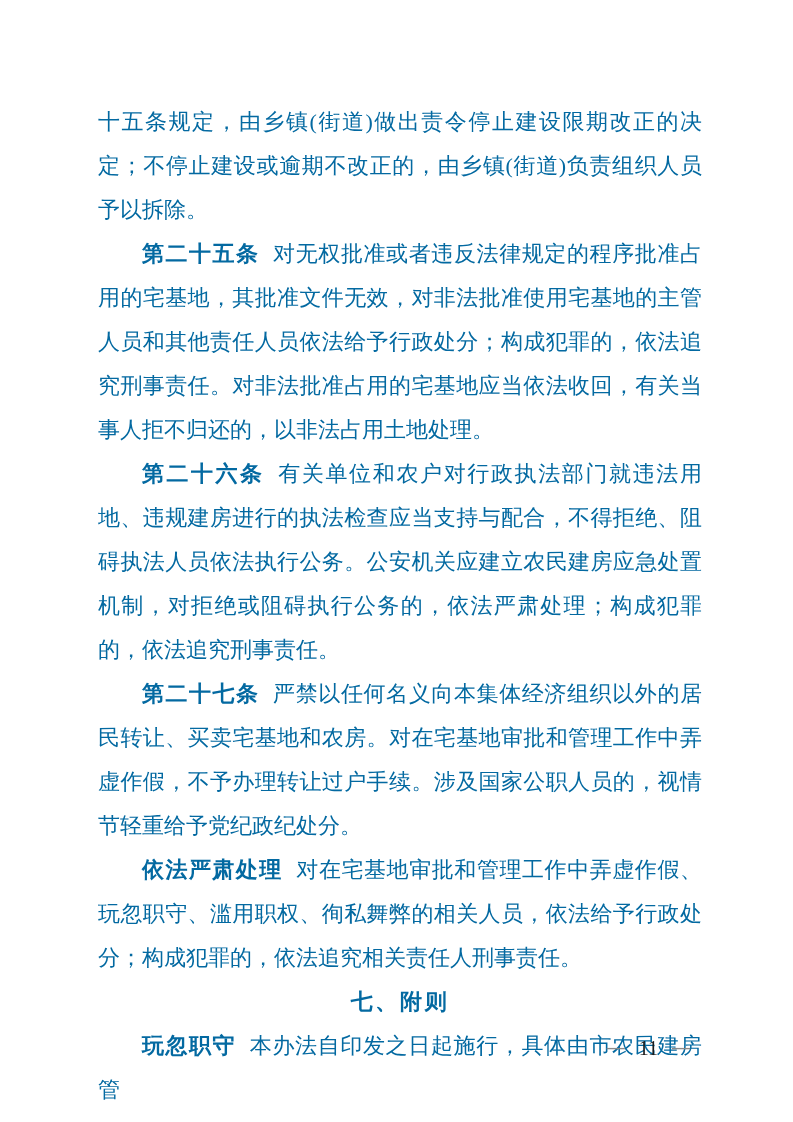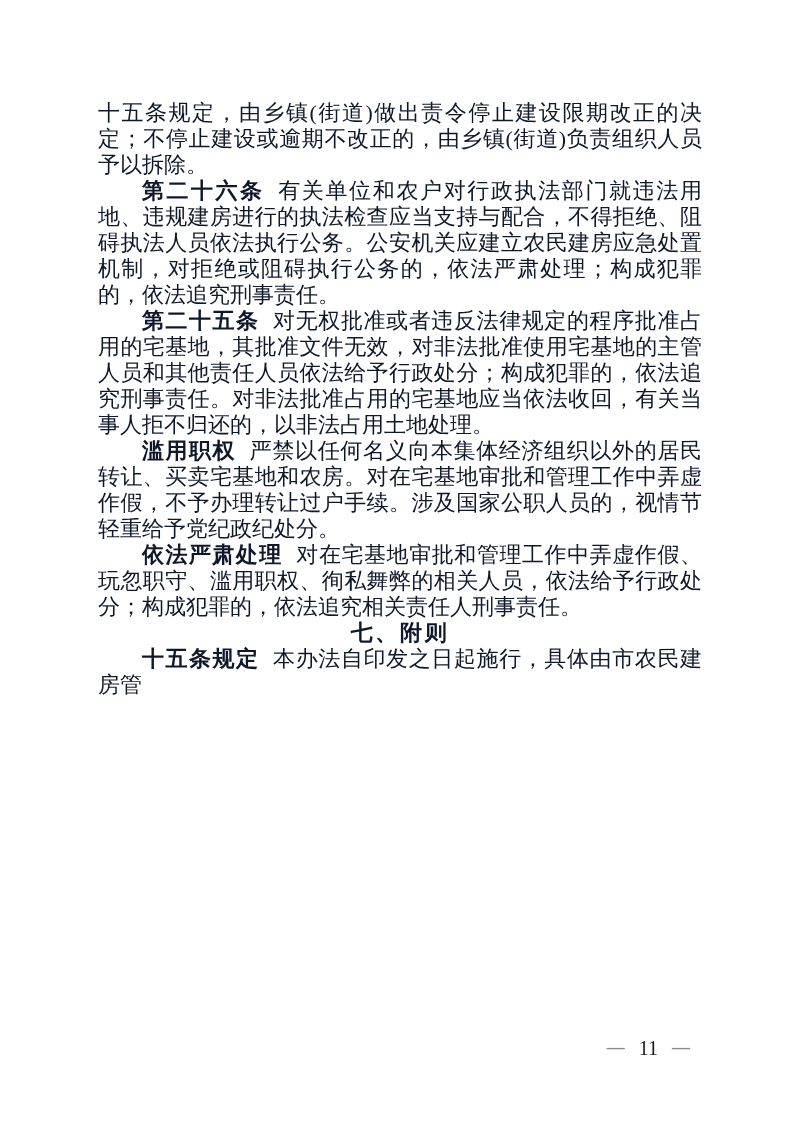--- a/index.html
+++ b/index.html
@@ -14,23 +14,23 @@
   .page {
     position: absolute;
     inset: 0;
     background: #ffffff;
   }
   .content {
     position: absolute;
     left: 98px;
     width: 604px;
     top: 100px;
-    color: #0f172a;
+    color: #0369a1;
     font-size: 22px;
-    line-height: 26px;
+    line-height: 44px;
     text-align: justify;
     text-justify: inter-character;
   }
   .content p.body-para {
     margin: 0;
   }
   .content p.body-para.indent {
     text-indent: 2em;
   }
   .content .lead {
@@ -65,23 +65,23 @@
     margin: 0 14px;
     font-family: "Liberation Serif", "DejaVu Serif", serif;
   }
 </style>
 </head>
 <body>
 
 <div class="page">
   <div class="content" id="content">
       <p class="body-para"><span>十五条规定，由乡镇(街道)做出责令停止建设限期改正的决定；不停止建设或逾期不改正的，由乡镇(街道)负责组织人员予以拆除。</span></p>
+      <p class="body-para indent"><span class="lead">第二十五条</span><span>对无权批准或者违反法律规定的程序批准占用的宅基地，其批准文件无效，对非法批准使用宅基地的主管人员和其他责任人员依法给予行政处分；构成犯罪的，依法追究刑事责任。对非法批准占用的宅基地应当依法收回，有关当事人拒不归还的，以非法占用土地处理。</span></p>
       <p class="body-para indent"><span class="lead">第二十六条</span><span>有关单位和农户对行政执法部门就违法用地、违规建房进行的执法检查应当支持与配合，不得拒绝、阻碍执法人员依法执行公务。公安机关应建立农民建房应急处置机制，对拒绝或阻碍执行公务的，依法严肃处理；构成犯罪的，依法追究刑事责任。</span></p>
-      <p class="body-para indent"><span class="lead">第二十五条</span><span>对无权批准或者违反法律规定的程序批准占用的宅基地，其批准文件无效，对非法批准使用宅基地的主管人员和其他责任人员依法给予行政处分；构成犯罪的，依法追究刑事责任。对非法批准占用的宅基地应当依法收回，有关当事人拒不归还的，以非法占用土地处理。</span></p>
-      <p class="body-para indent"><span class="lead">滥用职权</span><span>严禁以任何名义向本集体经济组织以外的居民转让、买卖宅基地和农房。对在宅基地审批和管理工作中弄虚作假，不予办理转让过户手续。涉及国家公职人员的，视情节轻重给予党纪政纪处分。</span></p>
+      <p class="body-para indent"><span class="lead">第二十七条</span><span>严禁以任何名义向本集体经济组织以外的居民转让、买卖宅基地和农房。对在宅基地审批和管理工作中弄虚作假，不予办理转让过户手续。涉及国家公职人员的，视情节轻重给予党纪政纪处分。</span></p>
       <p class="body-para indent"><span class="lead">依法严肃处理</span><span>对在宅基地审批和管理工作中弄虚作假、玩忽职守、滥用职权、徇私舞弊的相关人员，依法给予行政处分；构成犯罪的，依法追究相关责任人刑事责任。</span></p>
       <p class="section-heading">七、附则</p>
-      <p class="body-para indent"><span class="lead">十五条规定</span><span>本办法自印发之日起施行，具体由市农民建房管</span></p>
+      <p class="body-para indent"><span class="lead">玩忽职守</span><span>本办法自印发之日起施行，具体由市农民建房管</span></p>
     </div>
   <div class="footer">
     <span class="dash">—</span><span class="num">11</span><span class="dash">—</span>
   </div>
 </div>
 
 </body></html>

